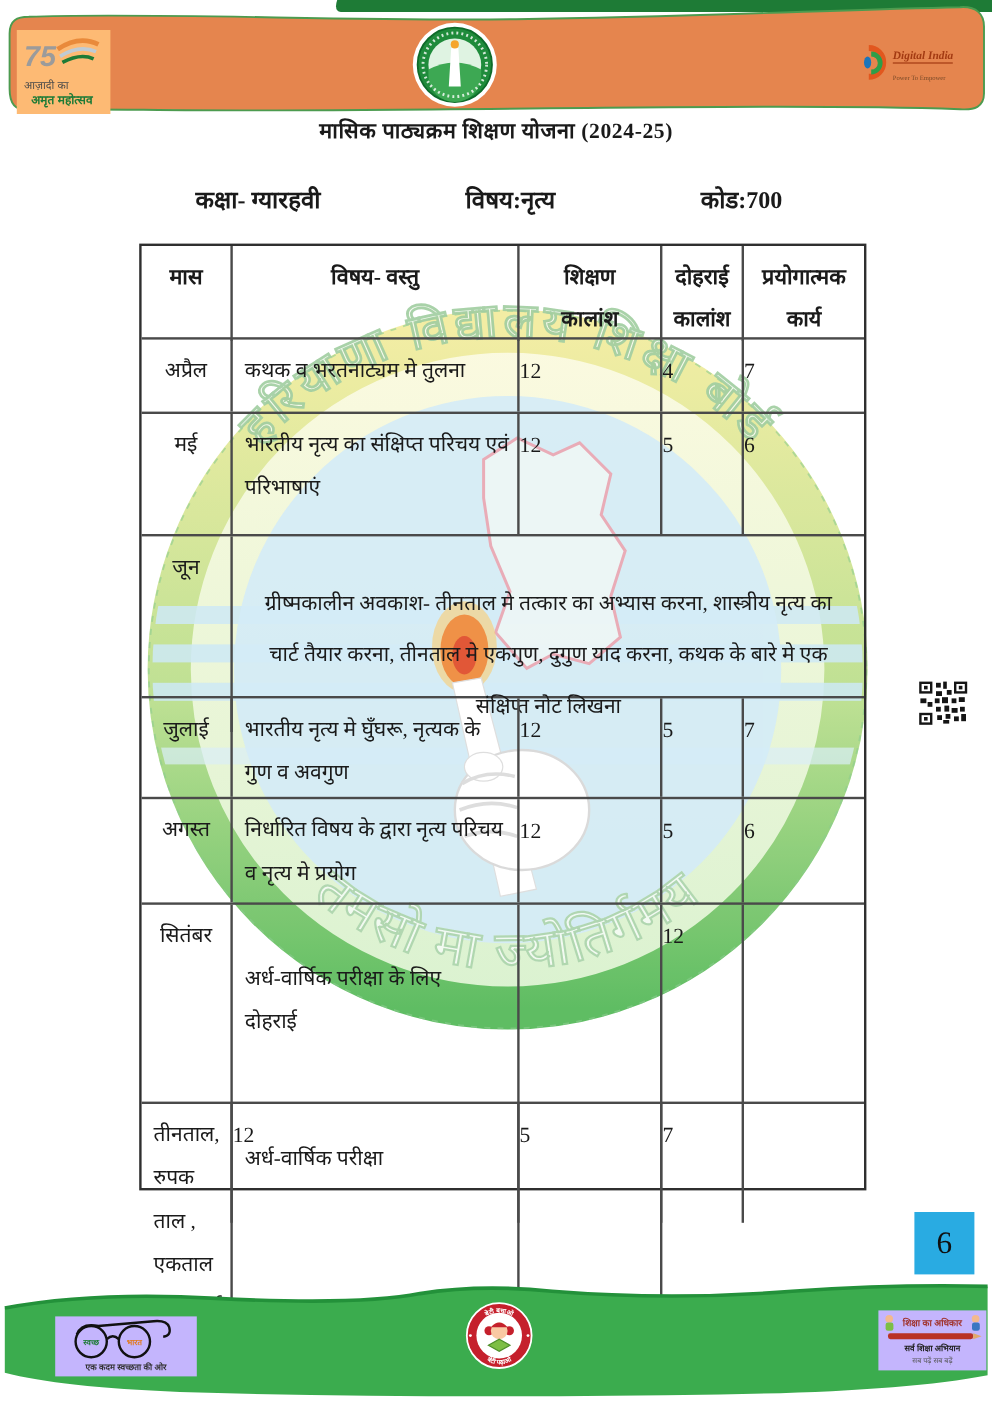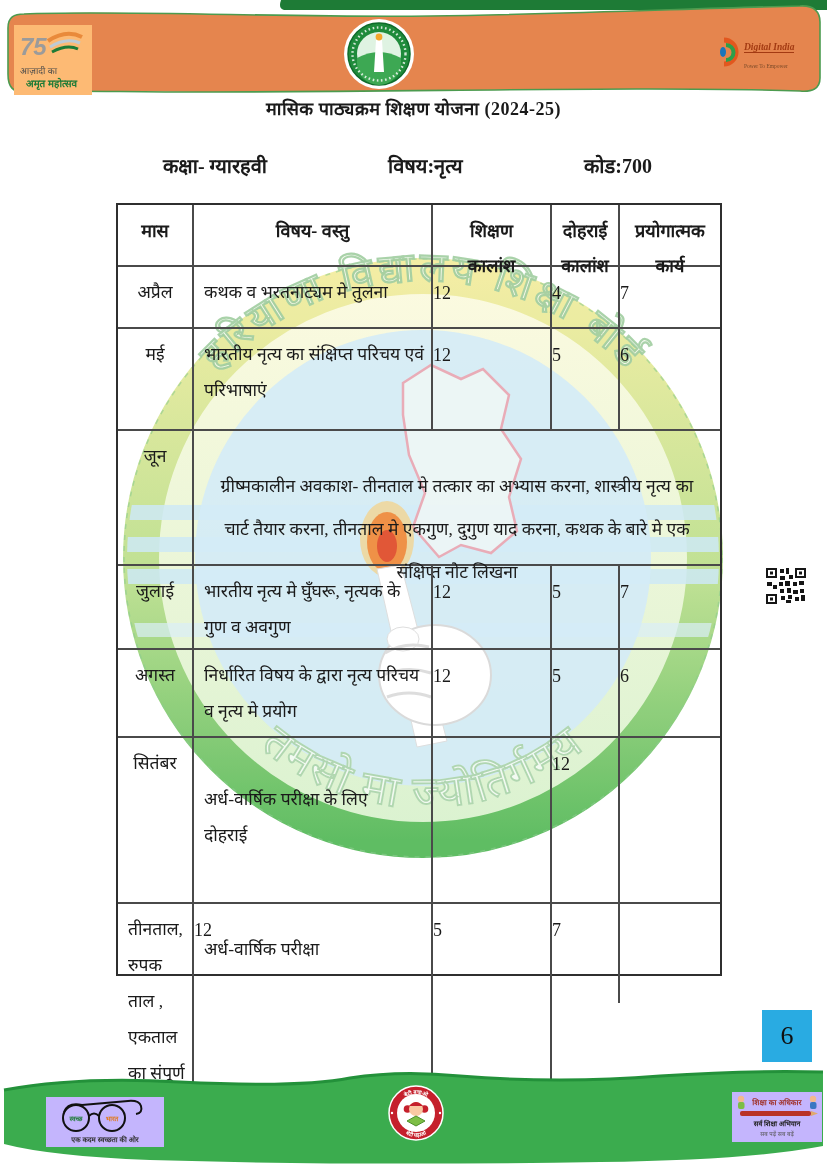--- a/index.html
+++ b/index.html
@@ -24,21 +24,21 @@
   .trow{display:grid;grid-template-columns:76px 239px 119px 68px 100px;border-bottom:2px solid #4A4A4A;box-sizing:border-box;}
   .trow.merged{grid-template-columns:76px 1fr;}
   .trow.lastrow{border-bottom:none;}
   .cell{border-right:2px solid #4A4A4A;box-sizing:border-box;padding-top:8px;font-size:17.5px;line-height:2.05;}
   .cell.lastcol{border-right:none;}
   .hcell{font-weight:bold;text-align:center;font-size:18px;white-space:pre-line;line-height:1.95;padding-top:9px;}
   .month{text-align:center;}
   .topic{padding-left:10px;padding-right:6px;white-space:pre-line;}
   .num{text-align:left;font-size:18px;}
   .note-cell{text-align:center;white-space:pre-line;padding:34px 24px 0 24px;line-height:2.45;}
-  .h-header{height:62px;} .h-apr{height:62px;} .h-may{height:102px;} .h-jun{height:135px;}
+  .h-header{height:78px;} .h-apr{height:62px;} .h-may{height:102px;} .h-jun{height:135px;}
   .h-jul{height:84px;} .h-aug{height:88px;} .h-sep{height:166px;} .h-oct{height:70px;}
   .topic2{margin-top:42px;}
 
   
   #page-badge{left:762px;top:1010px;width:50px;height:52px;background:#29ABE2;z-index:3;
               display:flex;align-items:center;justify-content:center;font-size:26px;color:#101010;}
   #qr{left:765px;top:567px;z-index:3;}
   #watermark{left:103px;top:243px;z-index:1;}
   .footer-white{background:#c4b5fd;z-index:3;margin-left:32px;}
   #swachh-box{left:14px;top:1097px;width:118px;height:50px;}

